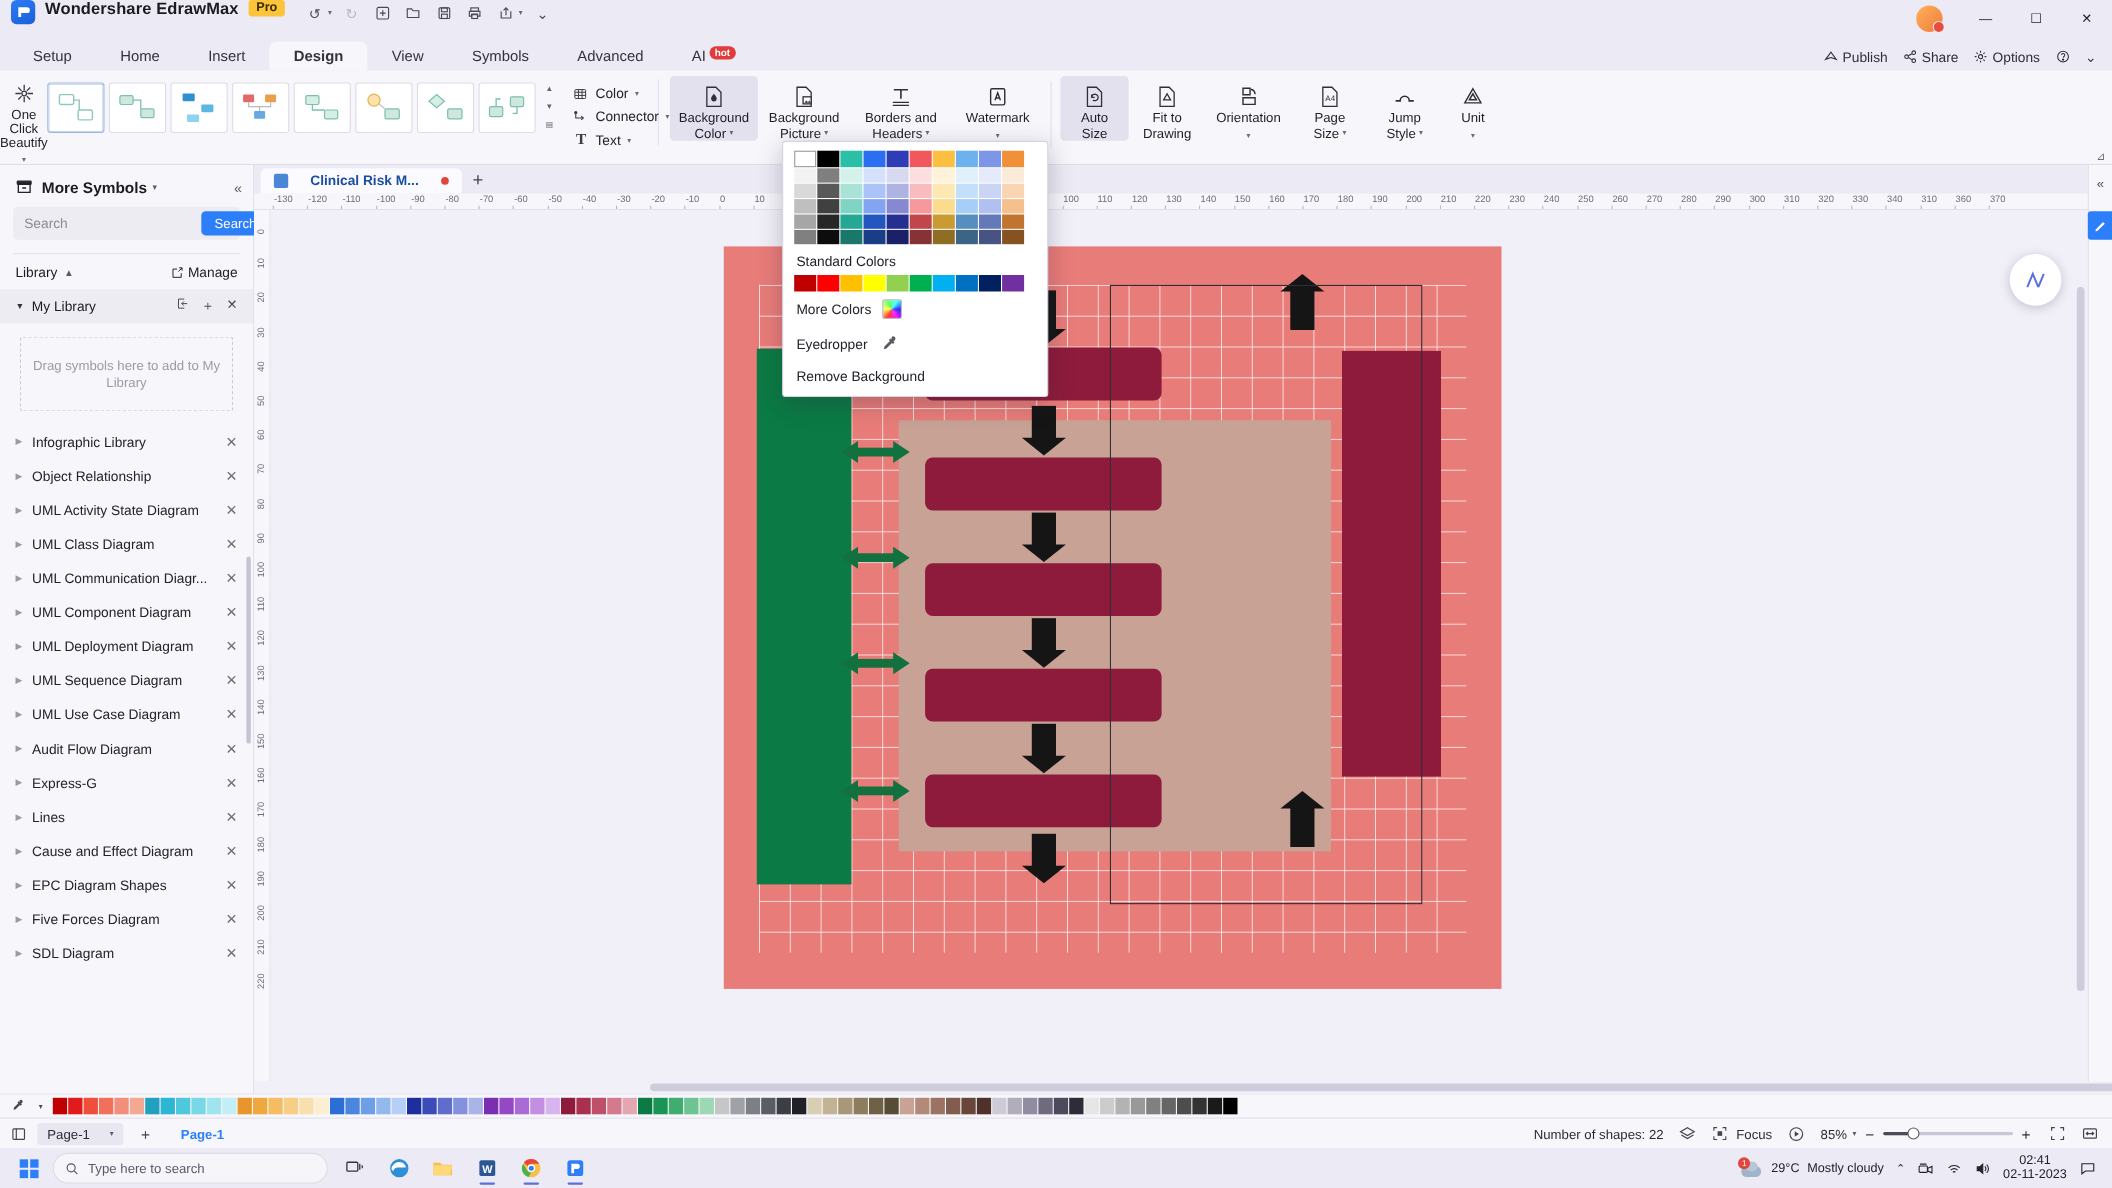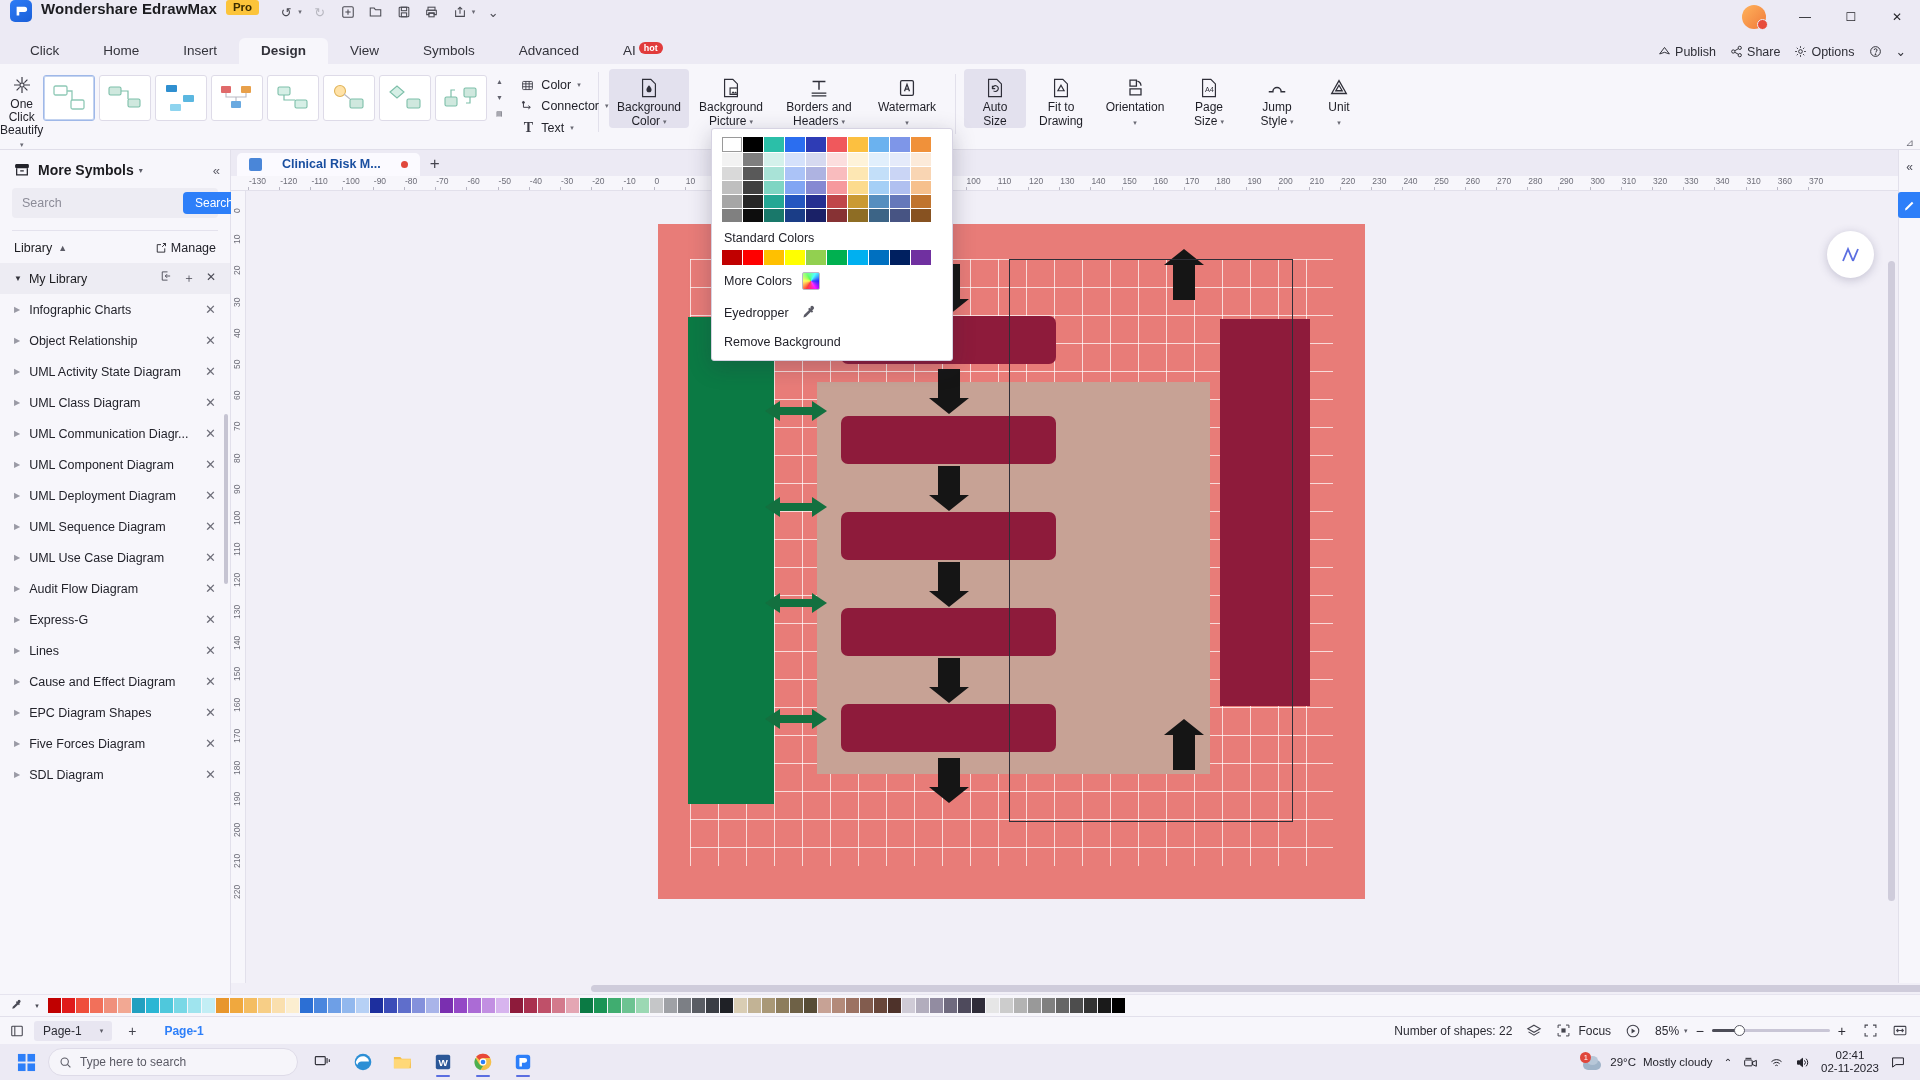--- a/index.html
+++ b/index.html
@@ -255,21 +255,21 @@
     <div class="win-center"></div>
     <div class="tb-right">
       <div class="avatar"></div>
       <div class="wbtn">—</div>
       <div class="wbtn">☐</div>
       <div class="wbtn close">✕</div>
     </div>
   </div>
 
   <div class="menubar">
-    <div class="mtab">Click</div>
+    <div class="mtab">Setup</div>
     <div class="mtab">Home</div>
     <div class="mtab">Insert</div>
     <div class="mtab active">Design</div>
     <div class="mtab">View</div>
     <div class="mtab">Symbols</div>
     <div class="mtab">Advanced</div>
     <div class="mtab"><span>AI</span><span class="hot-badge">hot</span></div>
     <div class="menu-right">
       <span class="mi">
         <svg width="13" height="13" viewBox="0 0 16 16" fill="none" stroke="#2f2f37" stroke-width="1.2">
@@ -727,25 +727,28 @@
           <span>
             <svg width="12" height="12" viewBox="0 0 16 16" fill="none" stroke="#4a4a55" stroke-width="1.2">
                 <path d="M10 2.5H3v11h7"></path>
                 <path d="M13.5 8H7M9.5 5.5L7 8l2.5 2.5"></path>
               </svg>
           </span>
           <span>＋</span>
           <span>✕</span>
         </span>
       </div>
+      <div class="dropzone">
+        <span>Drag symbols here to add to My Library</span>
+      </div>
       <div class="lib-list" id="libList">
         <div class="sb-scroll"></div>
       <div class="lib-item">
             <span class="tri">▶</span>
-            <span>Infographic Charts</span>
+            <span>Infographic Library</span>
             <span class="x">✕</span>
           </div>
           <div class="lib-item">
             <span class="tri">▶</span>
             <span>Object Relationship</span>
             <span class="x">✕</span>
           </div>
           <div class="lib-item">
             <span class="tri">▶</span>
             <span>UML Activity State Diagram</span>

